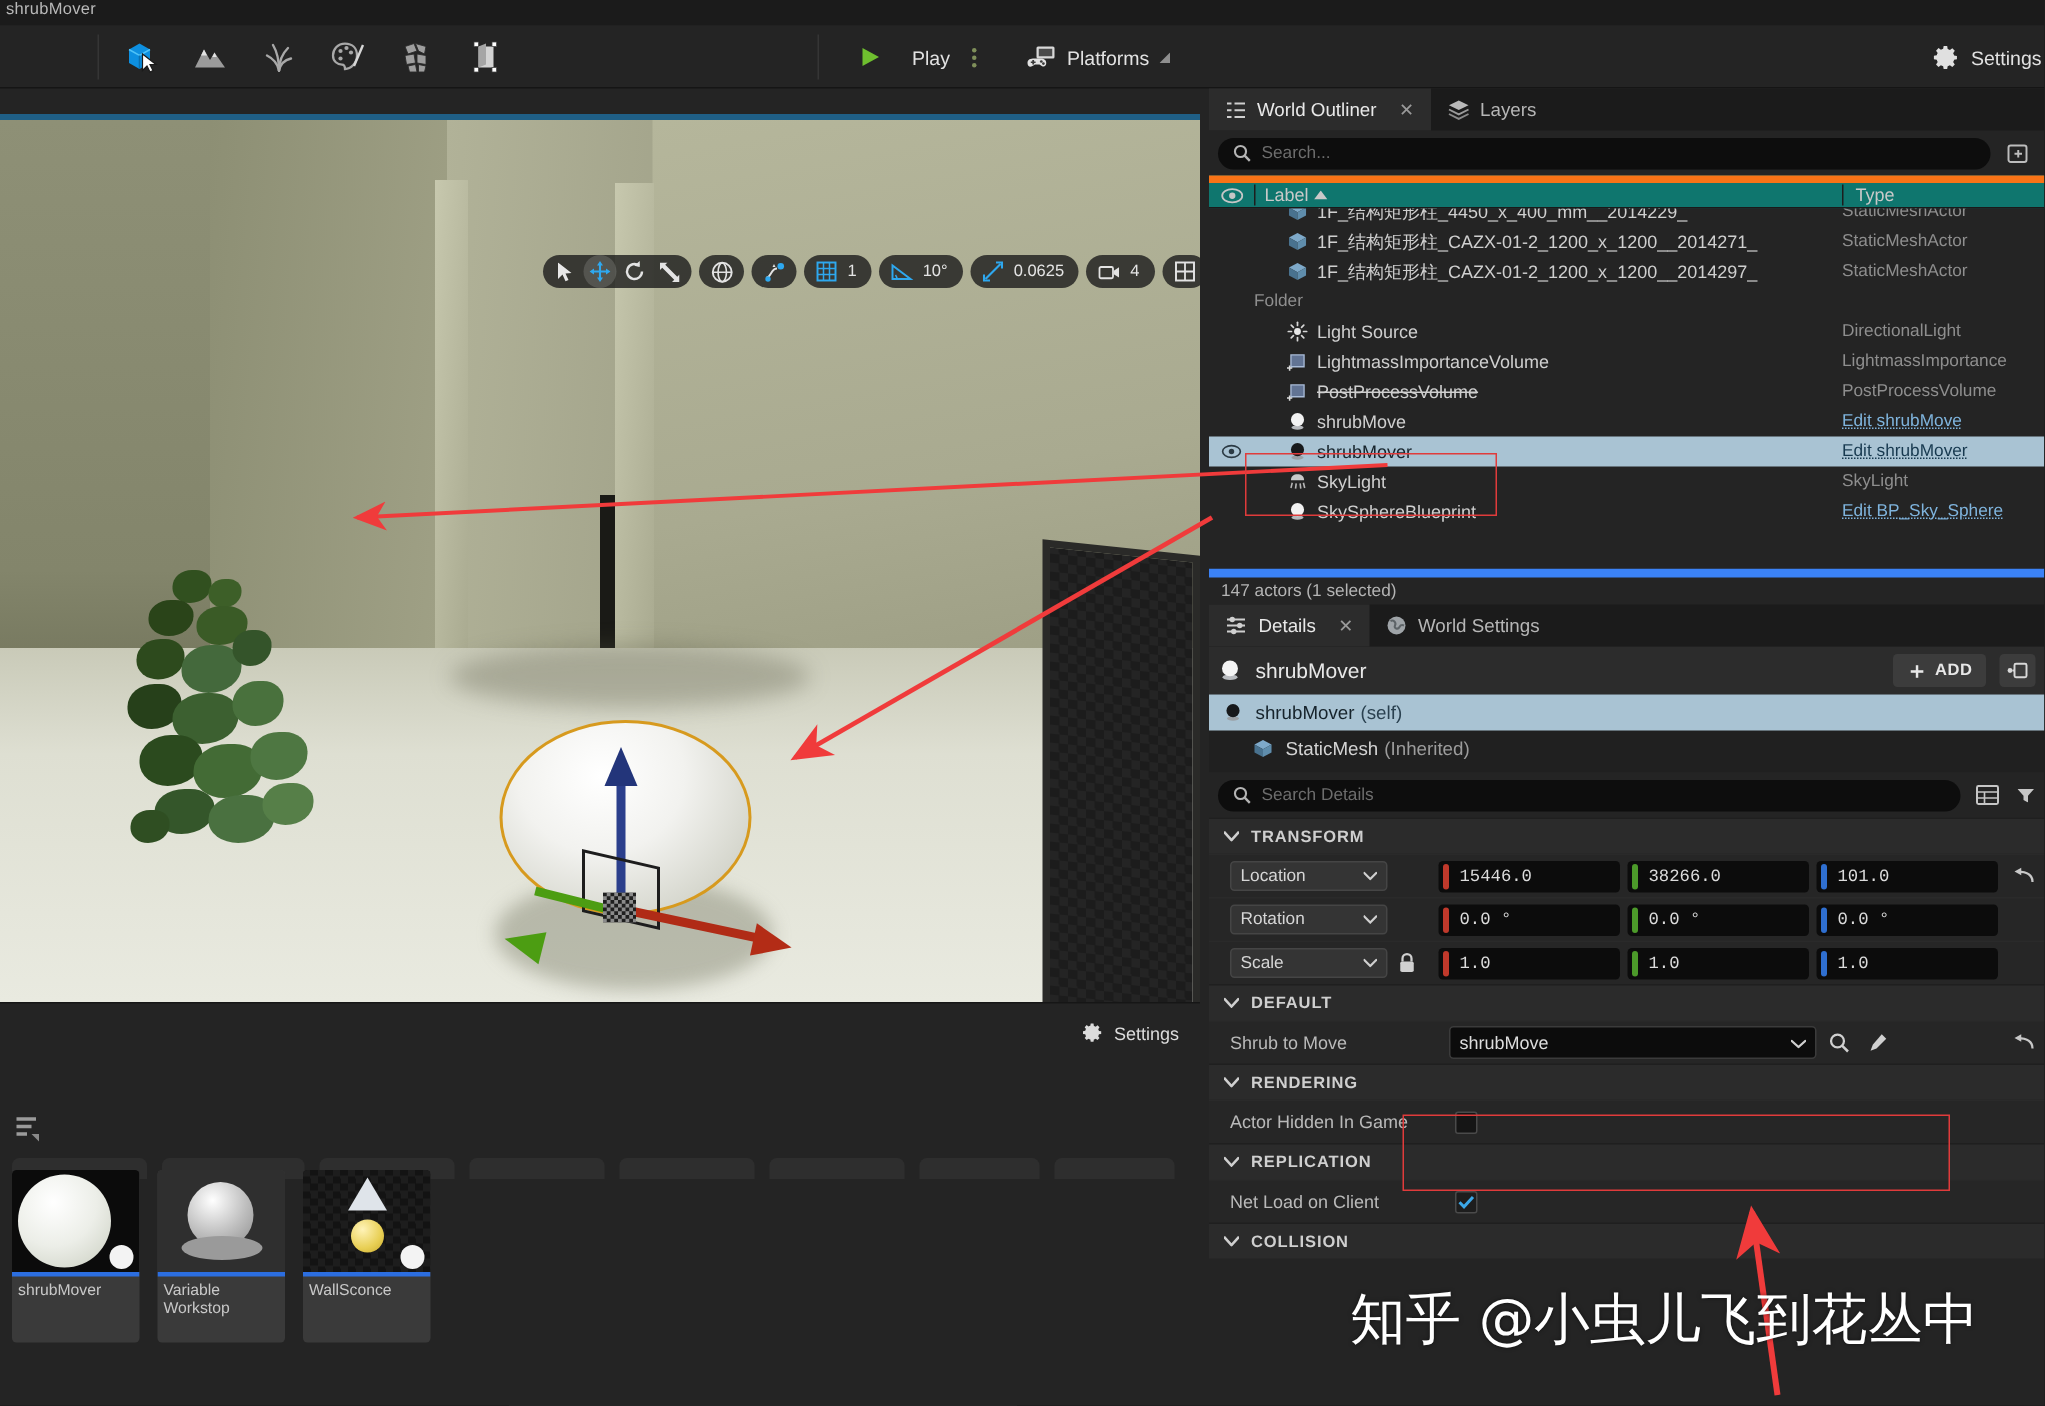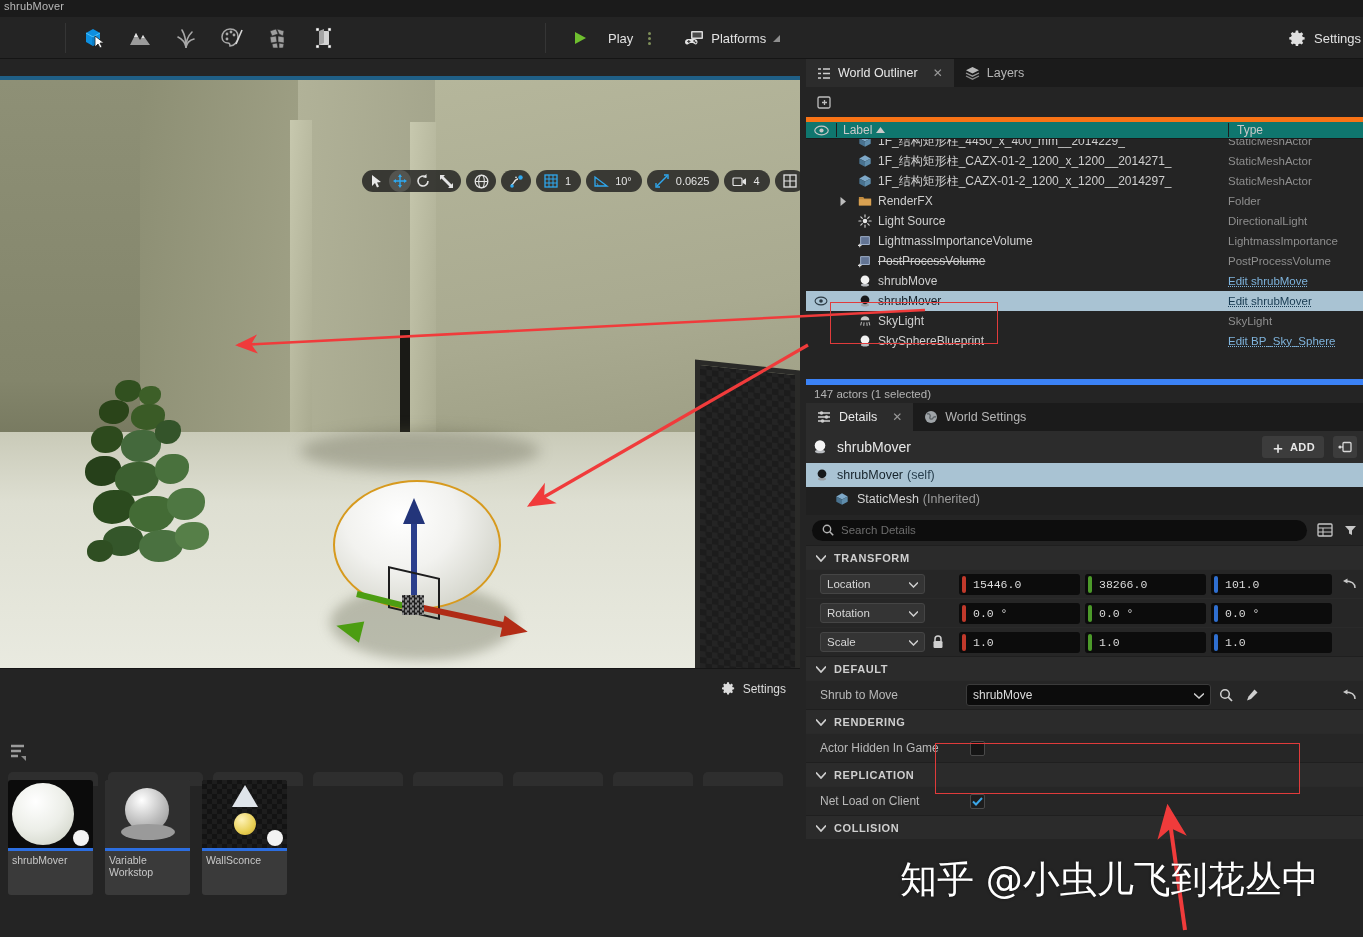--- a/index.html
+++ b/index.html
@@ -499,20 +499,27 @@
         <svg width="15" height="14" viewBox="0 0 15 14">
           <path d="M7.5 1 L14 4.2 L7.5 7.4 L1 4.2 Z" fill="#b9b9b9"></path>
           <path d="M1 7 L7.5 10.2 L14 7" fill="none" stroke="#9a9a9a" stroke-width="1.3"></path>
           <path d="M1 10 L7.5 13.2 L14 10" fill="none" stroke="#8a8a8a" stroke-width="1.3"></path>
         </svg>
         <span>Layers</span>
       </div>
     </div>
 
     <div class="searchrow">
+      <div class="searchbox">
+        <svg width="12" height="12" viewBox="0 0 12 12">
+          <circle cx="5" cy="5" r="3.7" fill="none" stroke="#b4b4b4" stroke-width="1.4"></circle>
+          <path d="M7.8 7.8 L11.2 11.2" stroke="#b4b4b4" stroke-width="1.6"></path>
+        </svg>
+        <input placeholder="Search..." style="">
+      </div>
       <div class="iconbtn" style="background:transparent">
         <svg width="15" height="15" viewBox="0 0 15 15">
           <rect x="1" y="2" width="12" height="11" rx="1.5" fill="none" stroke="#bdbdbd" stroke-width="1.3"></rect>
           <path d="M7.5 5 L7.5 10 M5 7.5 L10 7.5" stroke="#bdbdbd" stroke-width="1.3"></path>
         </svg>
       </div>
     </div>
 
     <div class="colhdr">
       <div class="eye">
@@ -571,34 +578,20 @@
                 <path d="M1.5 5 L1.5 11 L8 14.5 L8 8.5 Z" fill="#49728f"></path>
                 <path d="M8 8.5 L8 14.5 L14.5 11 L14.5 5 Z" fill="#5f8dac"></path>
               </svg>
             </span>
             <span>1F_结构矩形柱_CAZX-01-2_1200_x_1200__2014297_</span>
           </div>
           <div class="typ">StaticMeshActor</div>
         </div>
         <div class="orow">
           <div class="eye"></div>
-          <div class="lab">
-            <span class="ico">
-              <svg width="7" height="9" viewBox="0 0 7 9">
-                <path d="M0.5 0 L6 4.5 L0.5 9 Z" fill="#bdbdbd"></path>
-              </svg>
-            </span>
-            <span class="ico">
-              <svg width="14" height="14" viewBox="0 0 16 16">
-                <path d="M1 3.5 L6 3.5 L7.2 5 L15 5 L15 13 L1 13 Z" fill="#c08a3e"></path>
-                <path d="M1 6 L15 6 L15 13 L1 13 Z" fill="#d8a152"></path>
-              </svg>
-            </span>
-            <span>RenderFX</span>
-          </div>
           <div class="typ">Folder</div>
         </div>
         <div class="orow">
           <div class="eye"></div>
           <div class="lab">
             <span class="ico"></span>
             <span class="ico">
               <svg width="14" height="14" viewBox="0 0 16 16">
                 <circle cx="8" cy="8" r="2.6" fill="#e6e6e6"></circle>
                 <g stroke="#d6d6d6" stroke-width="1.3" stroke-linecap="round">

